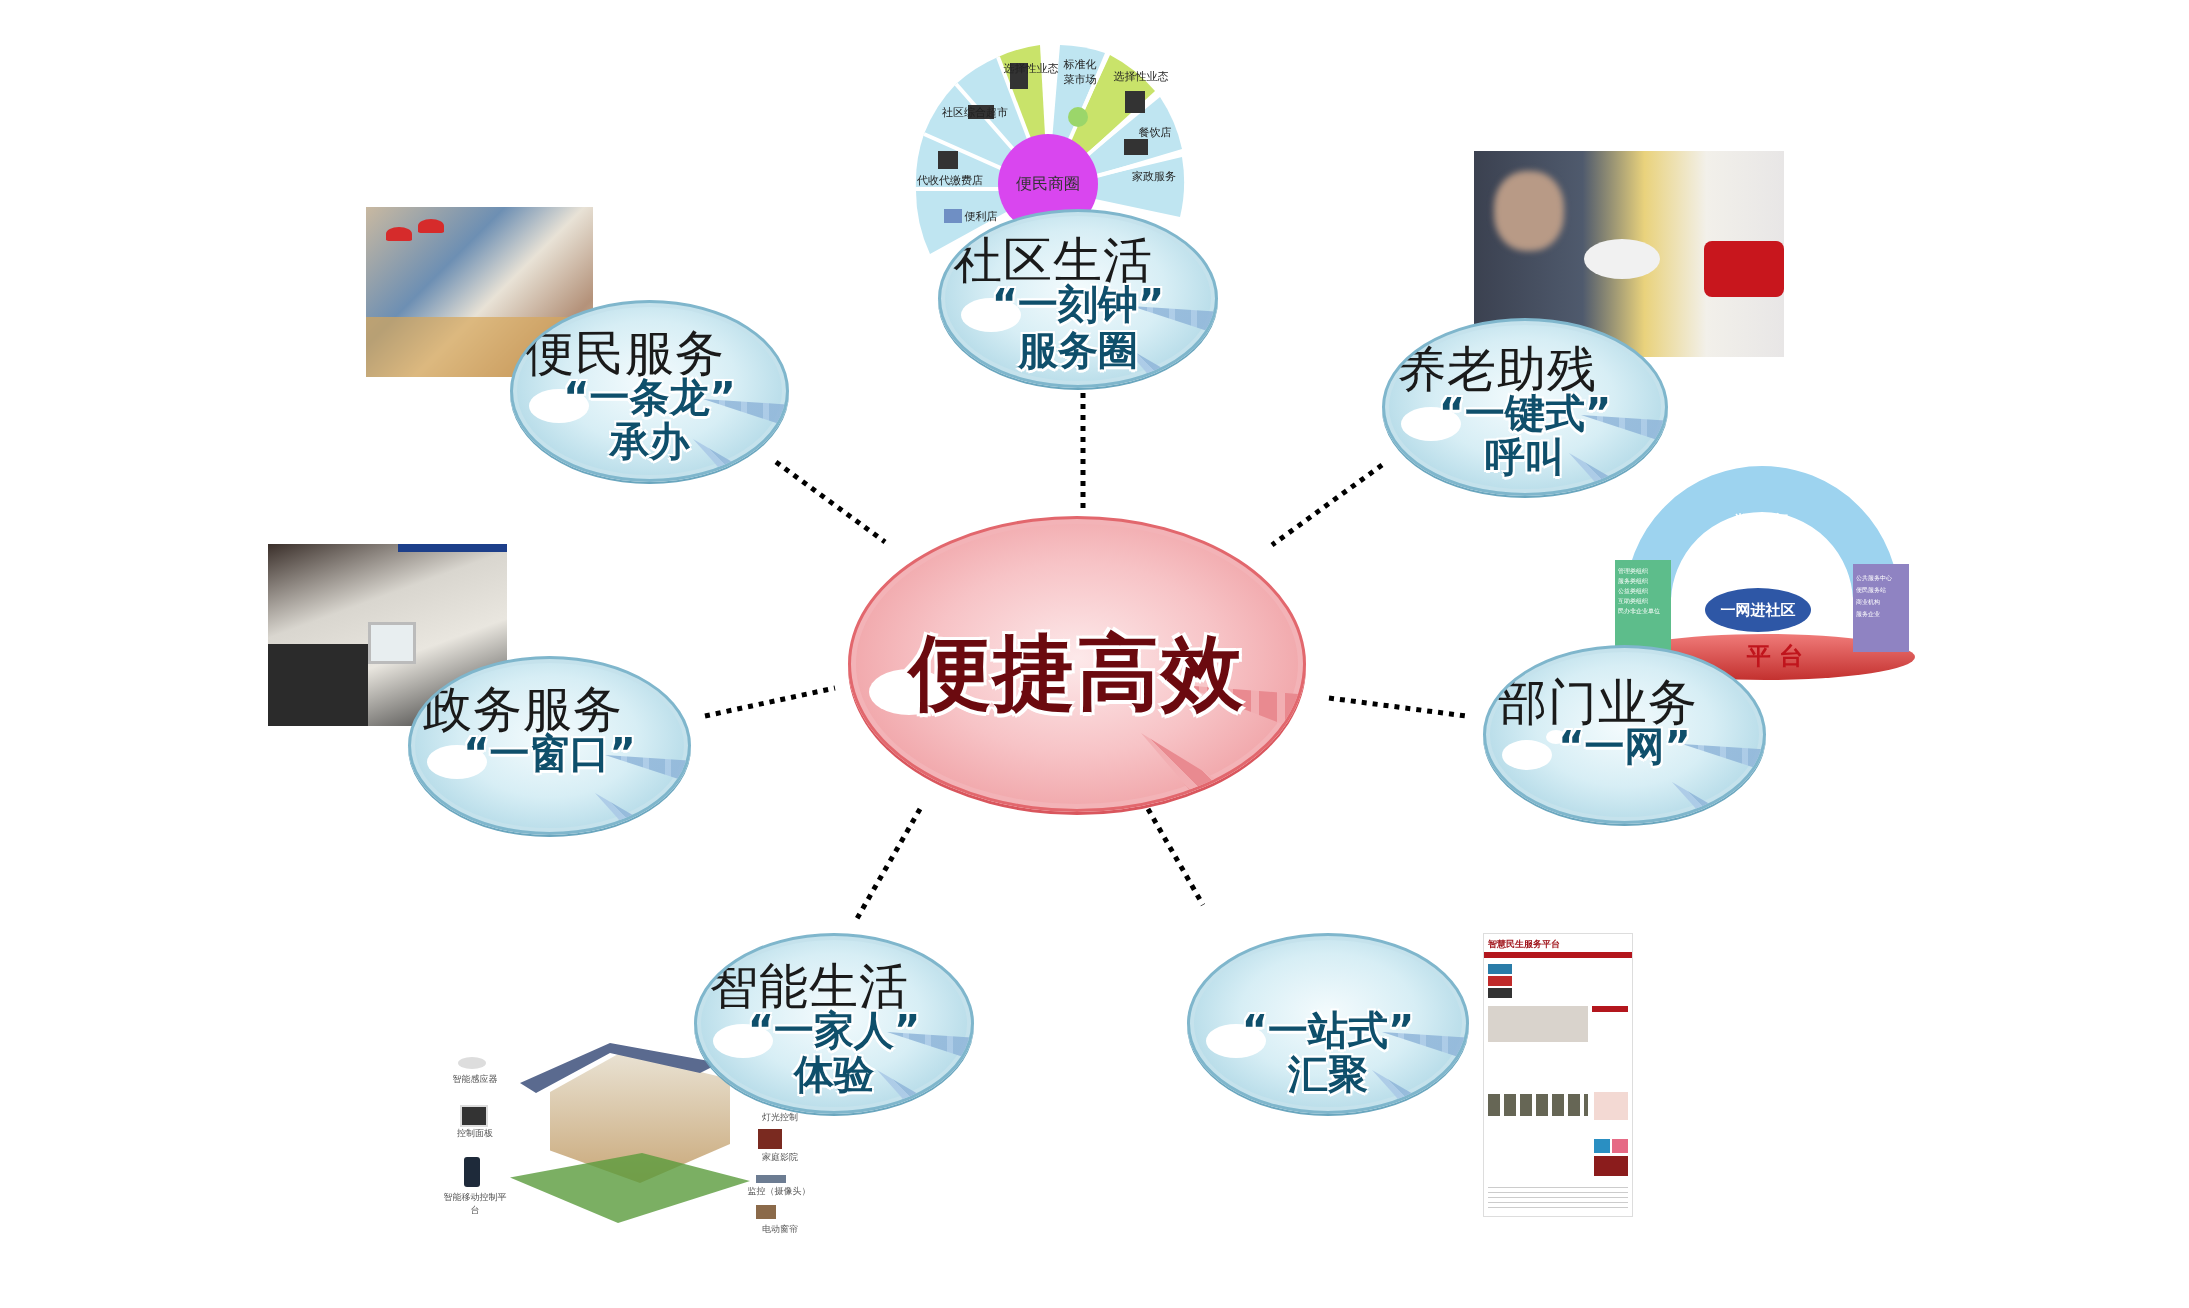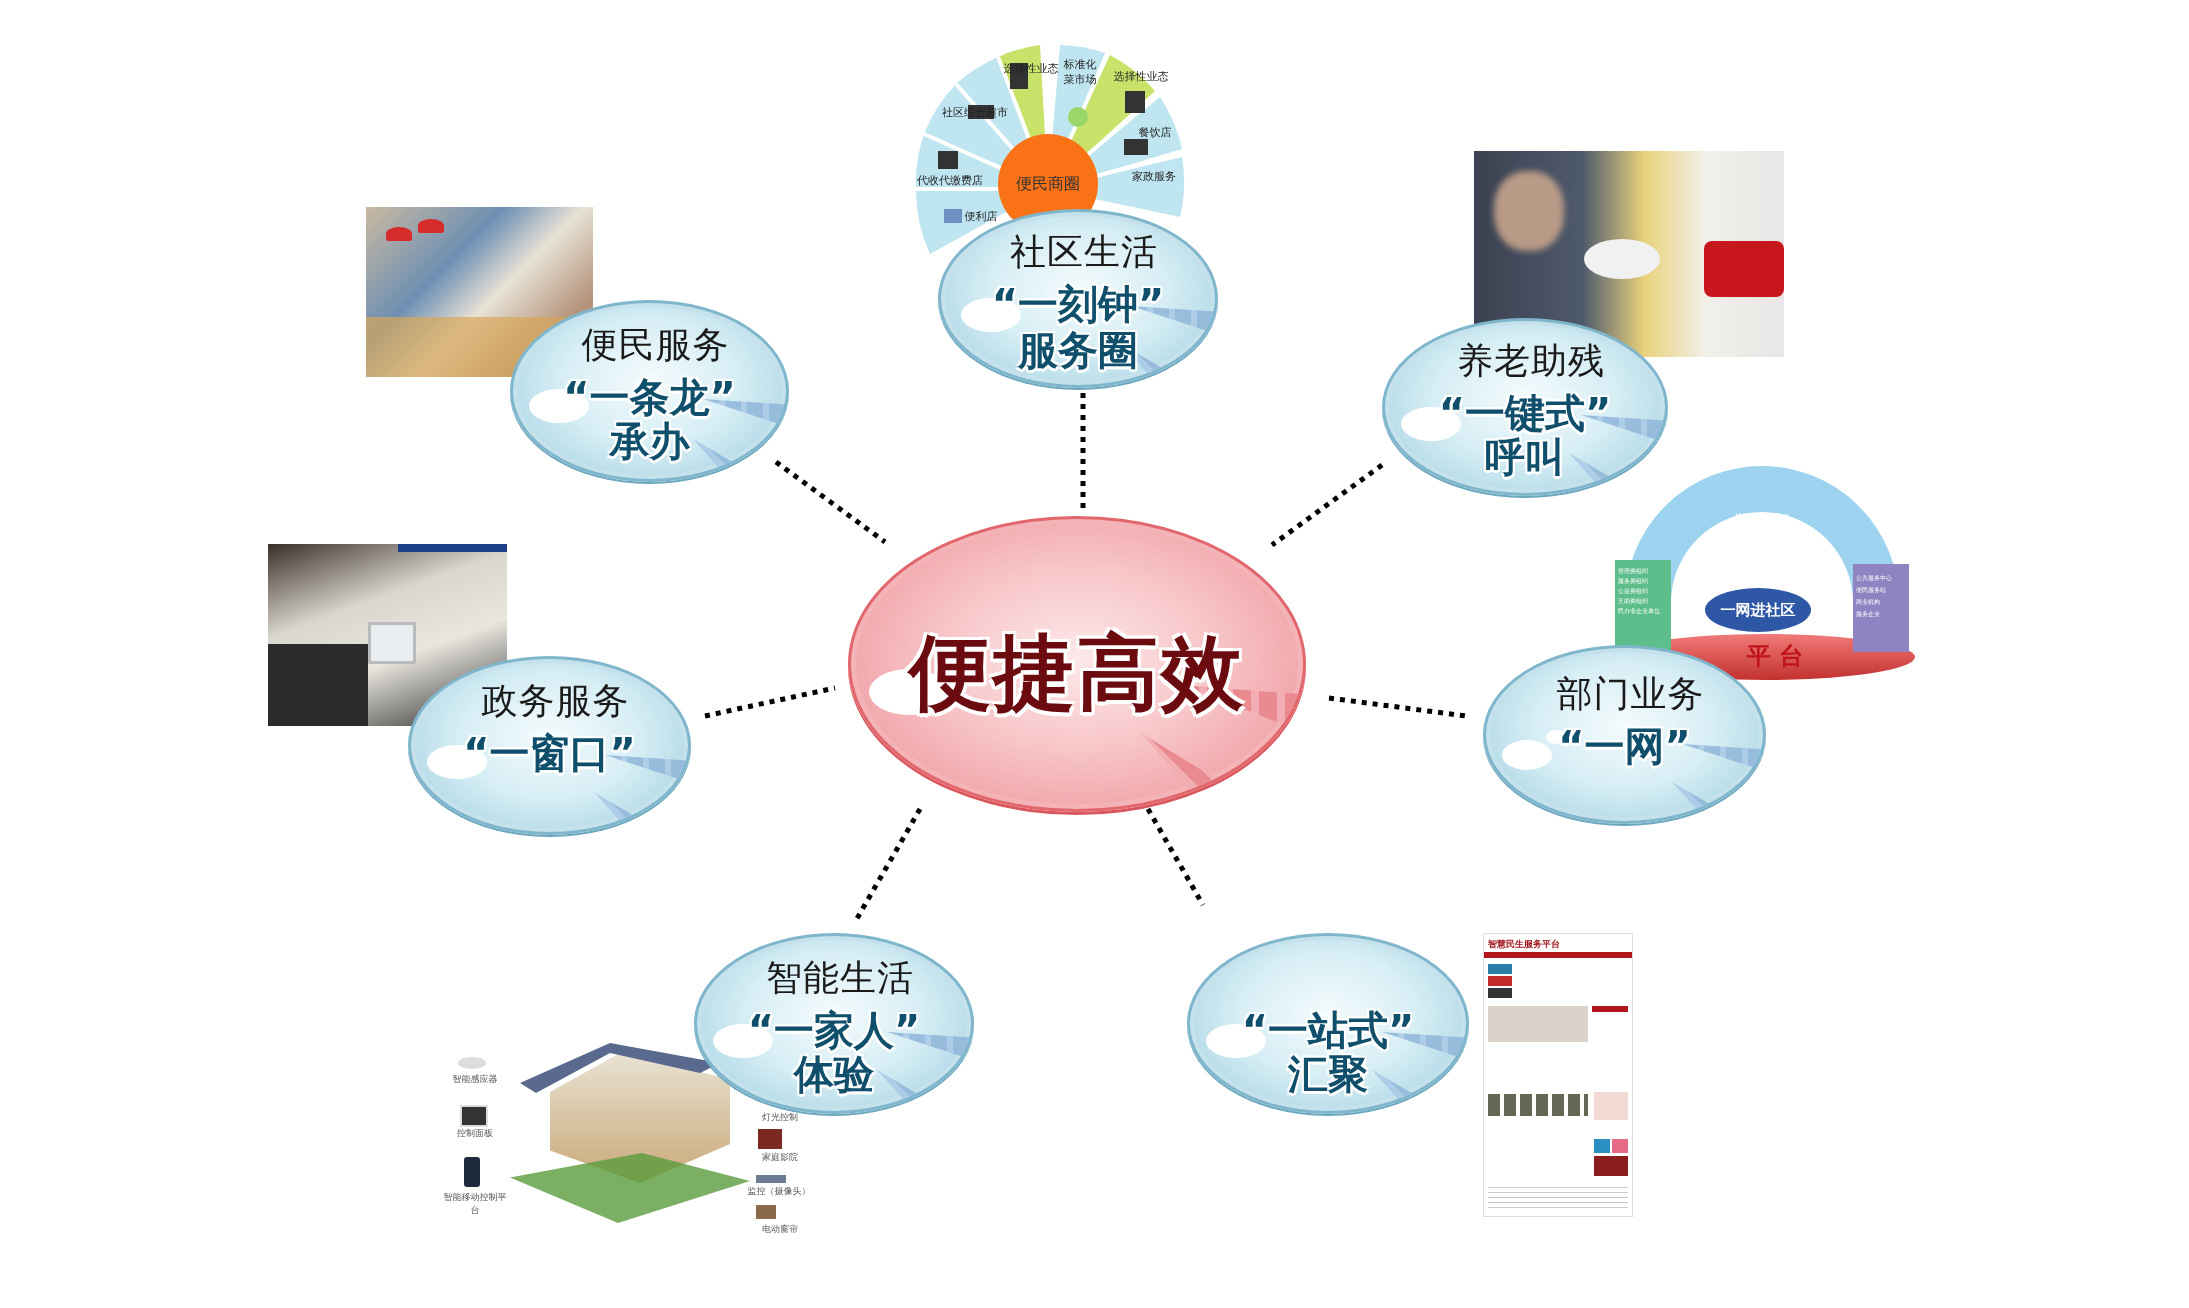--- a/index.html
+++ b/index.html
@@ -5,40 +5,40 @@
   html,body{margin:0;padding:0;background:#ffffff;}
   body{width:2189px;height:1308px;position:relative;overflow:hidden;font-family:"DejaVu Sans","Liberation Sans",sans-serif;}
   .abs{position:absolute;}
   svg.lines{position:absolute;left:0;top:0;width:2189px;height:1308px;}
   
   .bubble{position:absolute;border-radius:50%;
     background:radial-gradient(ellipse at 50% 45%, #f4fbfd 0%, #d7eef5 45%, #a9d4e3 85%, #8cc2d6 100%);
     border:3px solid #7fb6cc; box-shadow:0 0 0 4px #c5e2ec inset, 0 2px 0 #6aa6be;
     box-sizing:border-box; overflow:hidden;}
   .bubble .cloud{position:absolute;background:#fff;border-radius:50%;}
-  .bubble .title{position:absolute;left:12px;right:0;text-align:center;color:#1a1a1a;font-size:36px;letter-spacing:1px;}
+  .bubble .title{position:absolute;left:12px;right:0;text-align:left;color:#1a1a1a;font-size:49px;letter-spacing:1px;}
   .bubble .slogan{position:absolute;left:0;right:0;text-align:center;color:#0f4f6b;font-weight:bold;font-size:40px;line-height:44px;
     text-shadow:-2px -2px 0 #fff,2px -2px 0 #fff,-2px 2px 0 #fff,2px 2px 0 #fff,0 3px 0 #fff;}
   .ray-a{width:110px;height:36px;background:repeating-linear-gradient(90deg,#8fb5d9 0 16px,#a9c8e6 16px 22px);clip-path:polygon(0 0,100% 20%,100% 100%);opacity:.85;}
   .ray-b{width:90px;height:70px;background:repeating-linear-gradient(45deg,#8fb5d9 0 12px,#a9c8e6 12px 18px);clip-path:polygon(0 0,100% 75%,70% 100%);opacity:.85;}
   
   .center{position:absolute;left:848px;top:516px;width:458px;height:296px;border-radius:50%;
     background:radial-gradient(ellipse at 50% 48%, #fde9ea 0%, #f7c3c6 45%, #ee9a9e 85%, #e57f84 100%);
     border:3px solid #e2676d; box-shadow:0 0 0 5px #f3b3b7 inset, 0 3px 0 #d9565d; box-sizing:border-box; overflow:hidden;}
   .center .title{position:absolute;left:0;right:0;top:100px;text-align:center;font-size:82px;font-weight:bold;color:#6b0a0f;letter-spacing:2px;
     text-shadow:-3px -3px 0 #fff,3px -3px 0 #fff,-3px 3px 0 #fff,3px 3px 0 #fff,0 4px 0 #fff;}
   .center .cloud{position:absolute;background:#fff;border-radius:50%;}
   .c-ray-a{position:absolute;width:130px;height:50px;background:repeating-linear-gradient(90deg,#e98a90 0 18px,#f2aeb2 18px 26px);clip-path:polygon(0 0,100% 20%,100% 100%);}
   .c-ray-b{position:absolute;width:110px;height:90px;background:repeating-linear-gradient(45deg,#e98a90 0 14px,#f2aeb2 14px 22px);clip-path:polygon(0 0,100% 75%,70% 100%);}
   
   .photo{position:absolute;overflow:hidden;}
   
   .fan{position:absolute;left:910px;top:39px;width:277px;height:226px;}
   .fan .seg{position:absolute;font-size:11px;color:#222;text-align:center;}
-  .fan .hub{position:absolute;left:88px;top:95px;width:100px;height:100px;border-radius:50%;background:#f97316;display:flex;align-items:center;justify-content:center;font-size:16px;color:#333;}
+  .fan .hub{position:absolute;left:88px;top:95px;width:100px;height:100px;border-radius:50%;background:#d946ef;display:flex;align-items:center;justify-content:center;font-size:16px;color:#333;}
   
   .platform{position:absolute;left:1605px;top:458px;width:314px;height:223px;}
   
   .portal{position:absolute;left:1483px;top:933px;width:148px;height:282px;background:#fff;border:1px solid #ddd;}
   .house-cap{position:absolute;font-size:9px;color:#555;text-align:center;}
 </style>
 </head>
 <body>
 
 <svg class="lines" viewBox="0 0 2189 1308">

